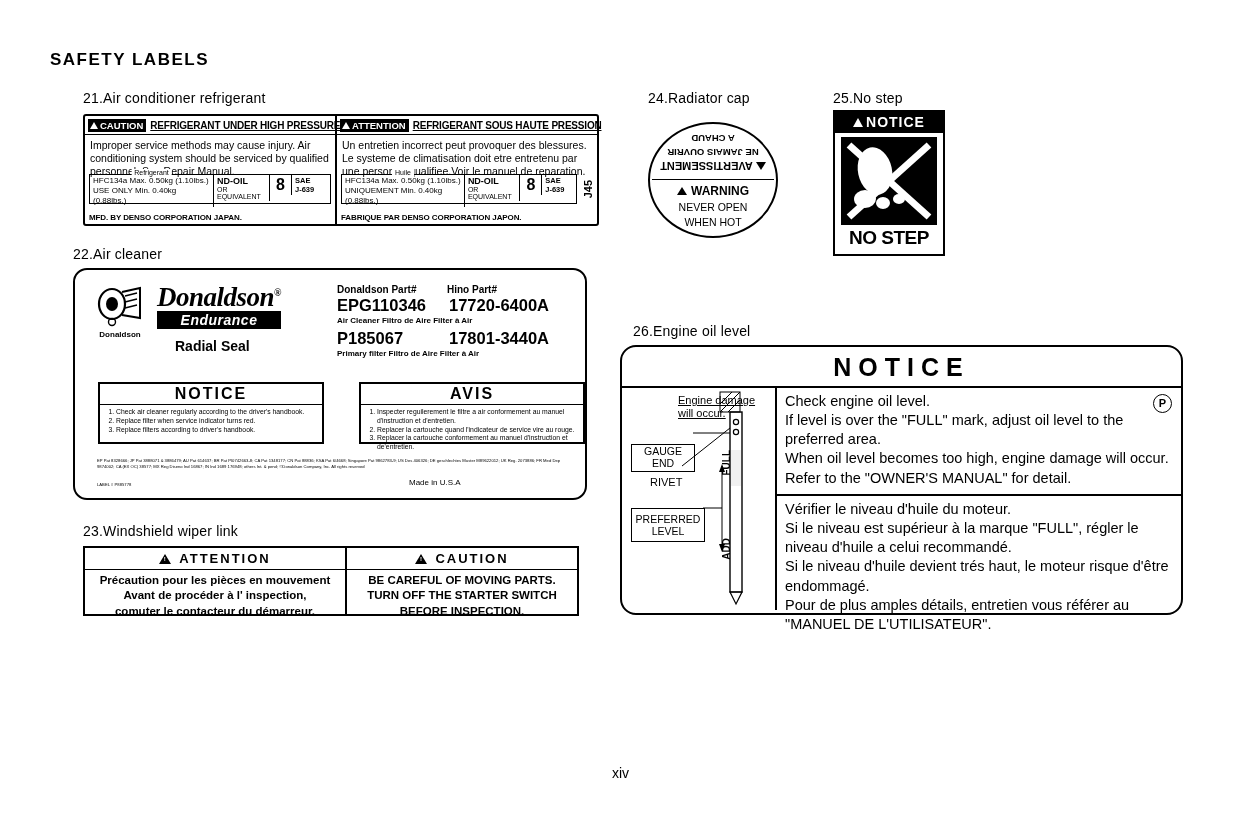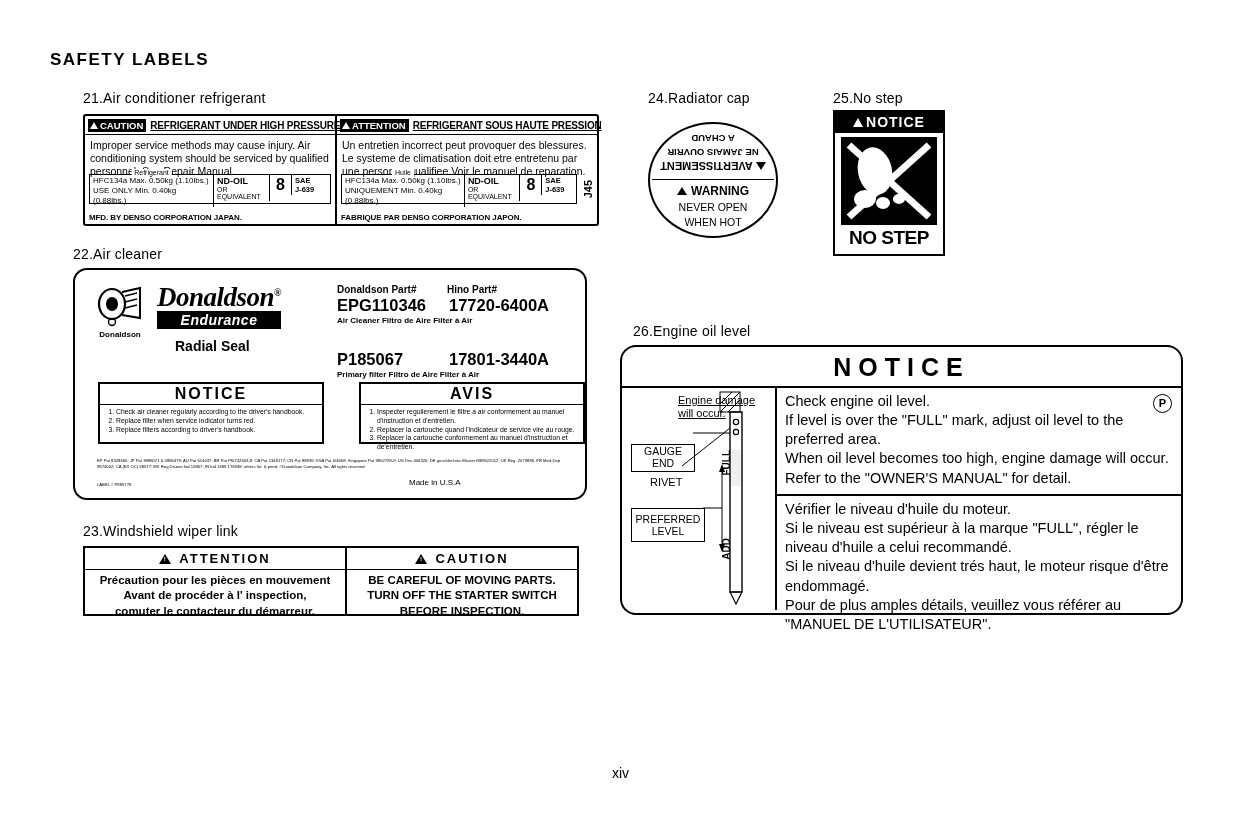--- a/index.html
+++ b/index.html
@@ -252,21 +252,21 @@
       <span>Donaldson Part#</span>
       <span>Hino Part#</span>
     </div>
     <div class="parts-row">
       <span>EPG110346</span>
       <span>17720-6400A</span>
     </div>
     <div class="parts-sub">
       <span>Air Cleaner   Filtro de Aire   Filter à Air</span>
     </div>
-    <div class="parts-row" style="margin-top:25px;">
+    <div class="parts-row" style="margin-top:4px;">
       <span>P185067</span>
       <span>17801-3440A</span>
     </div>
     <div class="parts-sub">
       <span>Primary filter    Filtro de Aire    Filter à Air</span>
     </div>
   </div>
 
   <div class="notice-box" id="notice-en">
     <div class="notice-hdr">NOTICE</div>
@@ -414,19 +414,19 @@
         <div id="p-circle">P</div>
         <div>Check engine oil level.</div>
         <div>If level is over the "FULL" mark, adjust oil level to the preferred area.</div>
         <div>When oil level becomes too high, engine damage will occur.</div>
         <div>Refer to the "OWNER'S MANUAL" for detail.</div>
       </div>
       <div class="oil-fr">
         <div>Vérifier  le niveau d'huile du moteur.</div>
         <div>Si le niveau est supérieur à la marque "FULL", régler le niveau d'huile a celui recommandé.</div>
         <div>Si le niveau d'huile devient trés haut, le moteur risque d'être endommagé.</div>
-        <div>Pour de plus amples détails, veuillez vous référer au "MANUEL DE L'UTILISATEUR".</div>
+        <div>Pour de plus amples détails, entretien vous référer au "MANUEL DE L'UTILISATEUR".</div>
       </div>
     </div>
   </div>
 </div>
 
 <div id="pg-num">xiv</div>
 
 </body></html>

